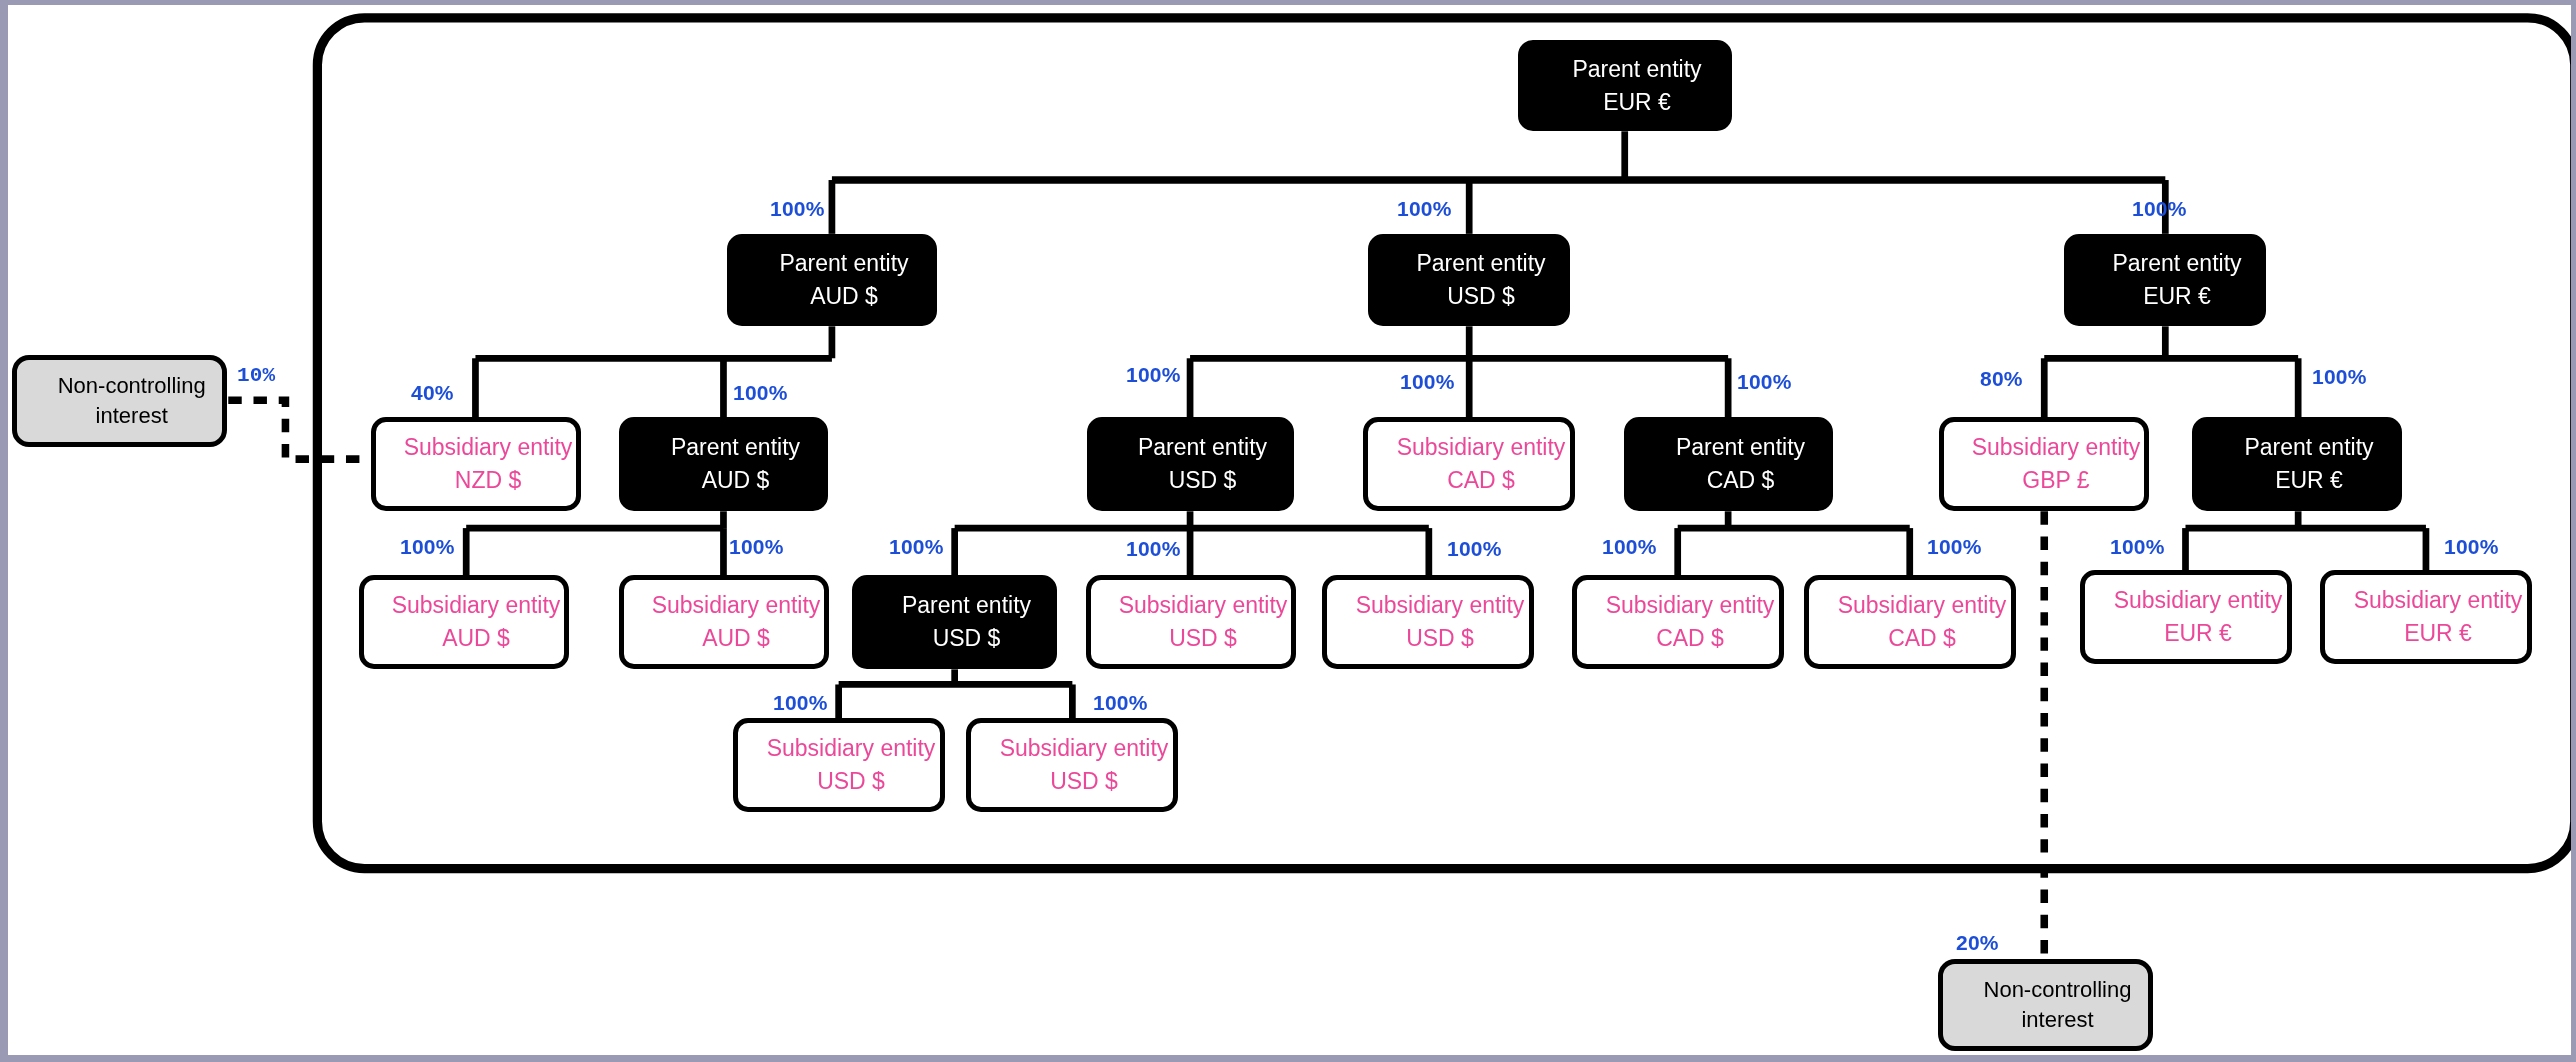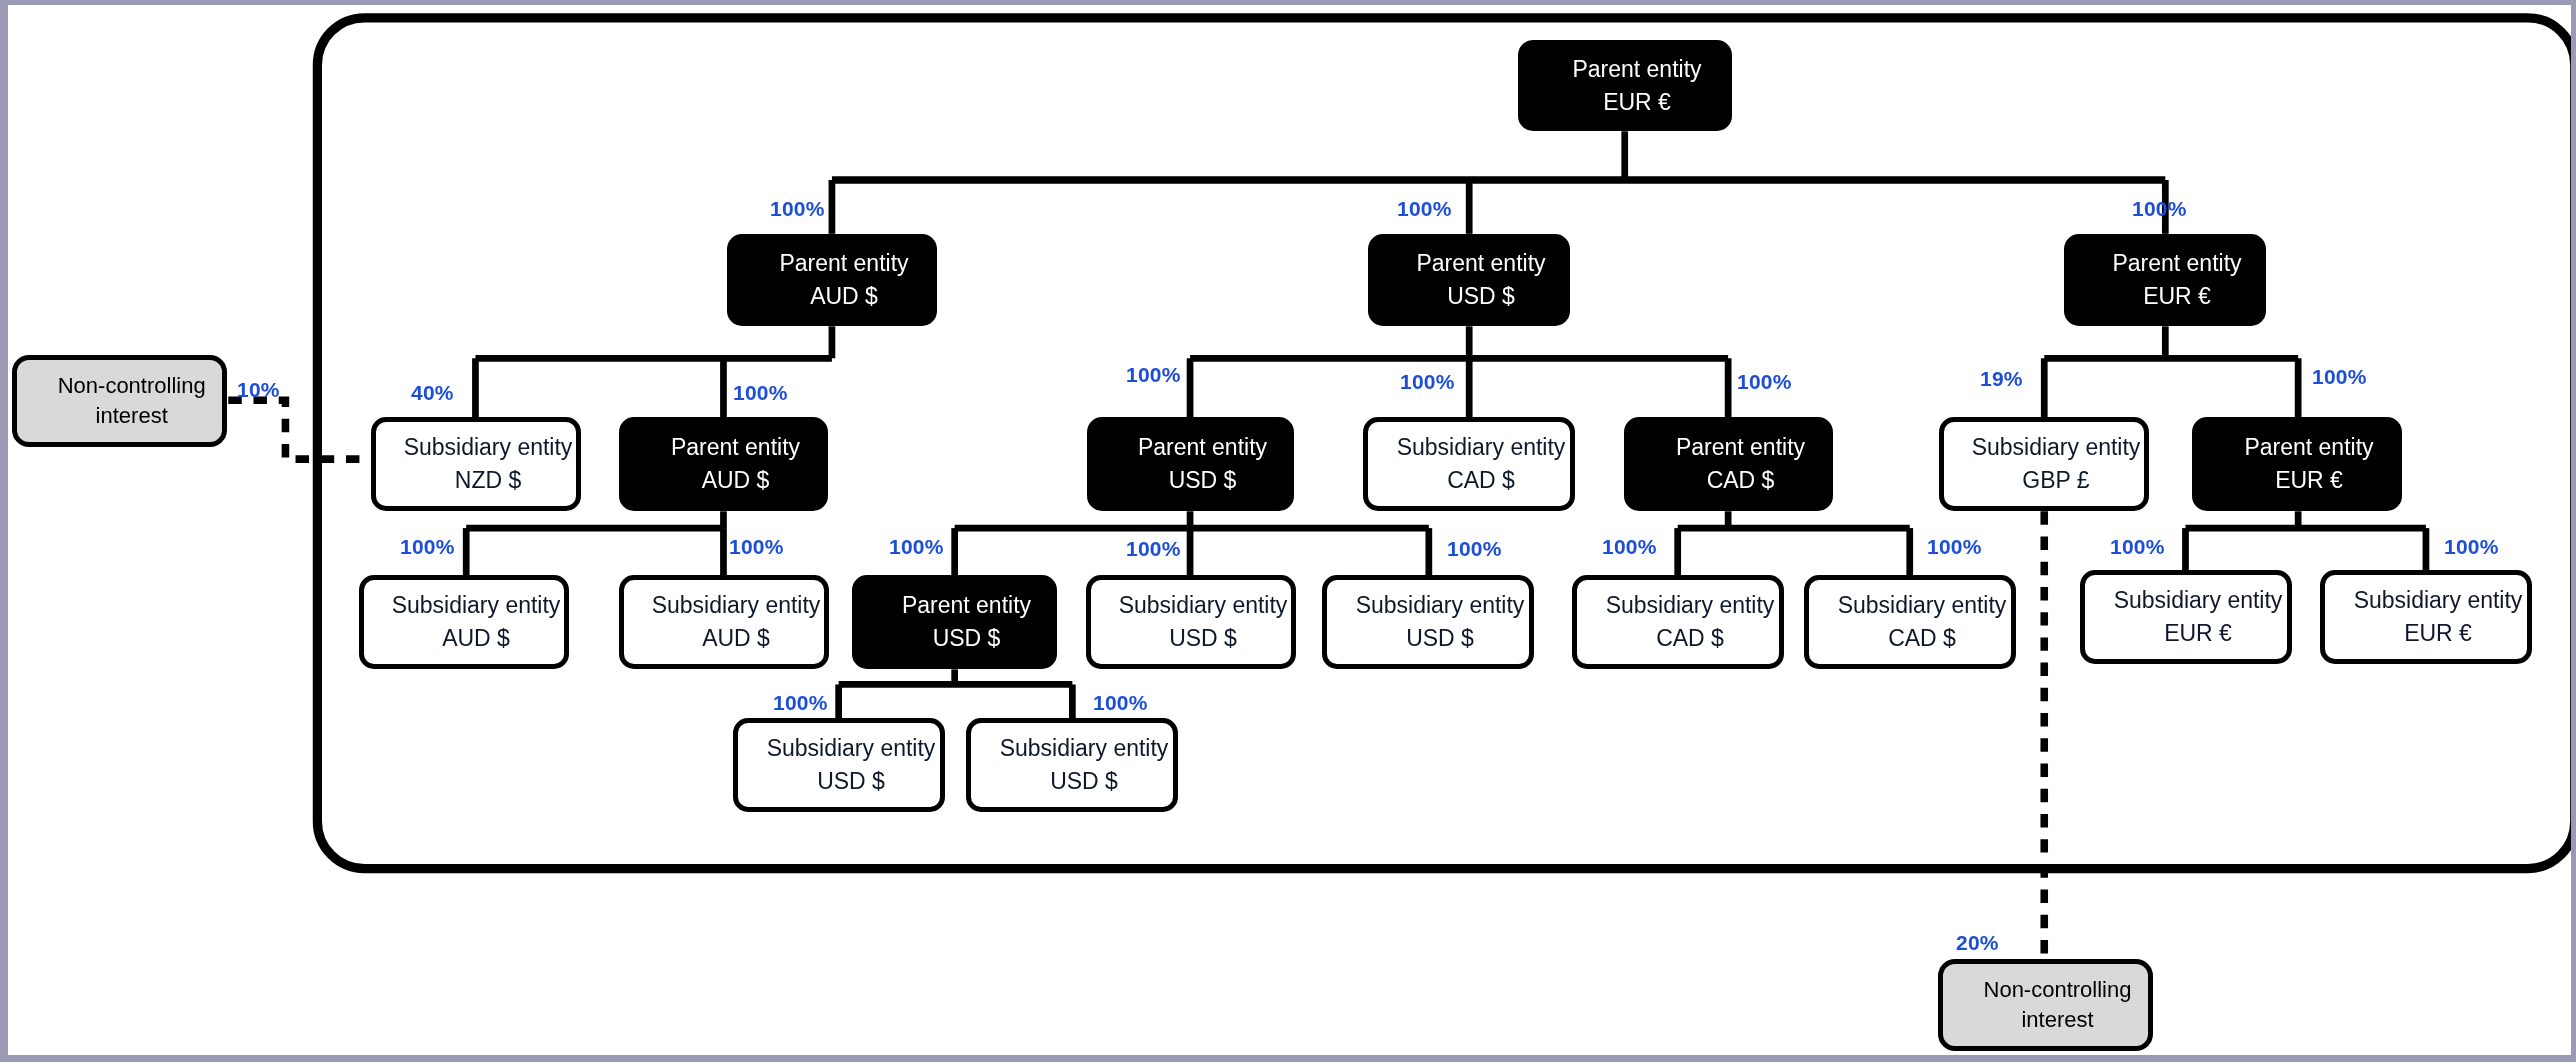--- a/index.html
+++ b/index.html
@@ -29,21 +29,21 @@
     justify-content:center;
     text-align:left;
     line-height:1.42;
     font-size:23px;
     z-index:5;
     padding-left:24px;
   }
   .node .l1{display:block;}
   .node .l2{display:block;}
   .node.parent{background:#000;color:#ffffff;border-color:#000;}
-  .node.subsidiary{background:#ffffff;color:#0f172a;border-color:#000;}
+  .node.subsidiary{background:#ffffff;color:#ec4899;border-color:#000;}
   .node.nci{
     background:#d9d9d9;color:#000;border:5.9px solid #000;border-radius:17px;
     font-size:22px;line-height:1.38;
   }
   .pct{
     position:absolute;
     color:#1d4ed8;
     font-weight:bold;
     font-size:21px;
     letter-spacing:0.2px;
@@ -238,37 +238,37 @@
     <div class="pct" style="left:1389px;top:192px;">100%</div>
     <div class="pct" style="left:2124px;top:192px;">100%</div>
 
     <div class="pct" style="left:403px;top:376px;">40%</div>
     <div class="pct" style="left:725px;top:376px;">100%</div>
 
     <div class="pct" style="left:1118px;top:358px;">100%</div>
     <div class="pct" style="left:1392px;top:365px;">100%</div>
     <div class="pct" style="left:1729px;top:365px;">100%</div>
 
-    <div class="pct" style="left:1972px;top:362px;">19%</div>
+    <div class="pct" style="left:1972px;top:362px;">80%</div>
     <div class="pct" style="left:2304px;top:360px;">100%</div>
 
     <div class="pct" style="left:392px;top:530px;">100%</div>
     <div class="pct" style="left:721px;top:530px;">100%</div>
 
     <div class="pct" style="left:881px;top:530px;">100%</div>
     <div class="pct" style="left:1118px;top:532px;">100%</div>
     <div class="pct" style="left:1439px;top:532px;">100%</div>
 
     <div class="pct" style="left:1594px;top:530px;">100%</div>
     <div class="pct" style="left:1919px;top:530px;">100%</div>
 
     <div class="pct" style="left:2102px;top:530px;">100%</div>
     <div class="pct" style="left:2436px;top:530px;">100%</div>
 
     <div class="pct" style="left:765px;top:686px;">100%</div>
     <div class="pct" style="left:1085px;top:686px;">100%</div>
 
-    <div class="pct" style="left:229px;top:373px;">10%</div>
+    <div class="pct" style="left:229px;top:359px;font-family:Liberation Mono, monospace;">10%</div>
     <div class="pct" style="left:1948px;top:926px;">20%</div>
 
   </div>
 </div>
 
 
 </body></html>

